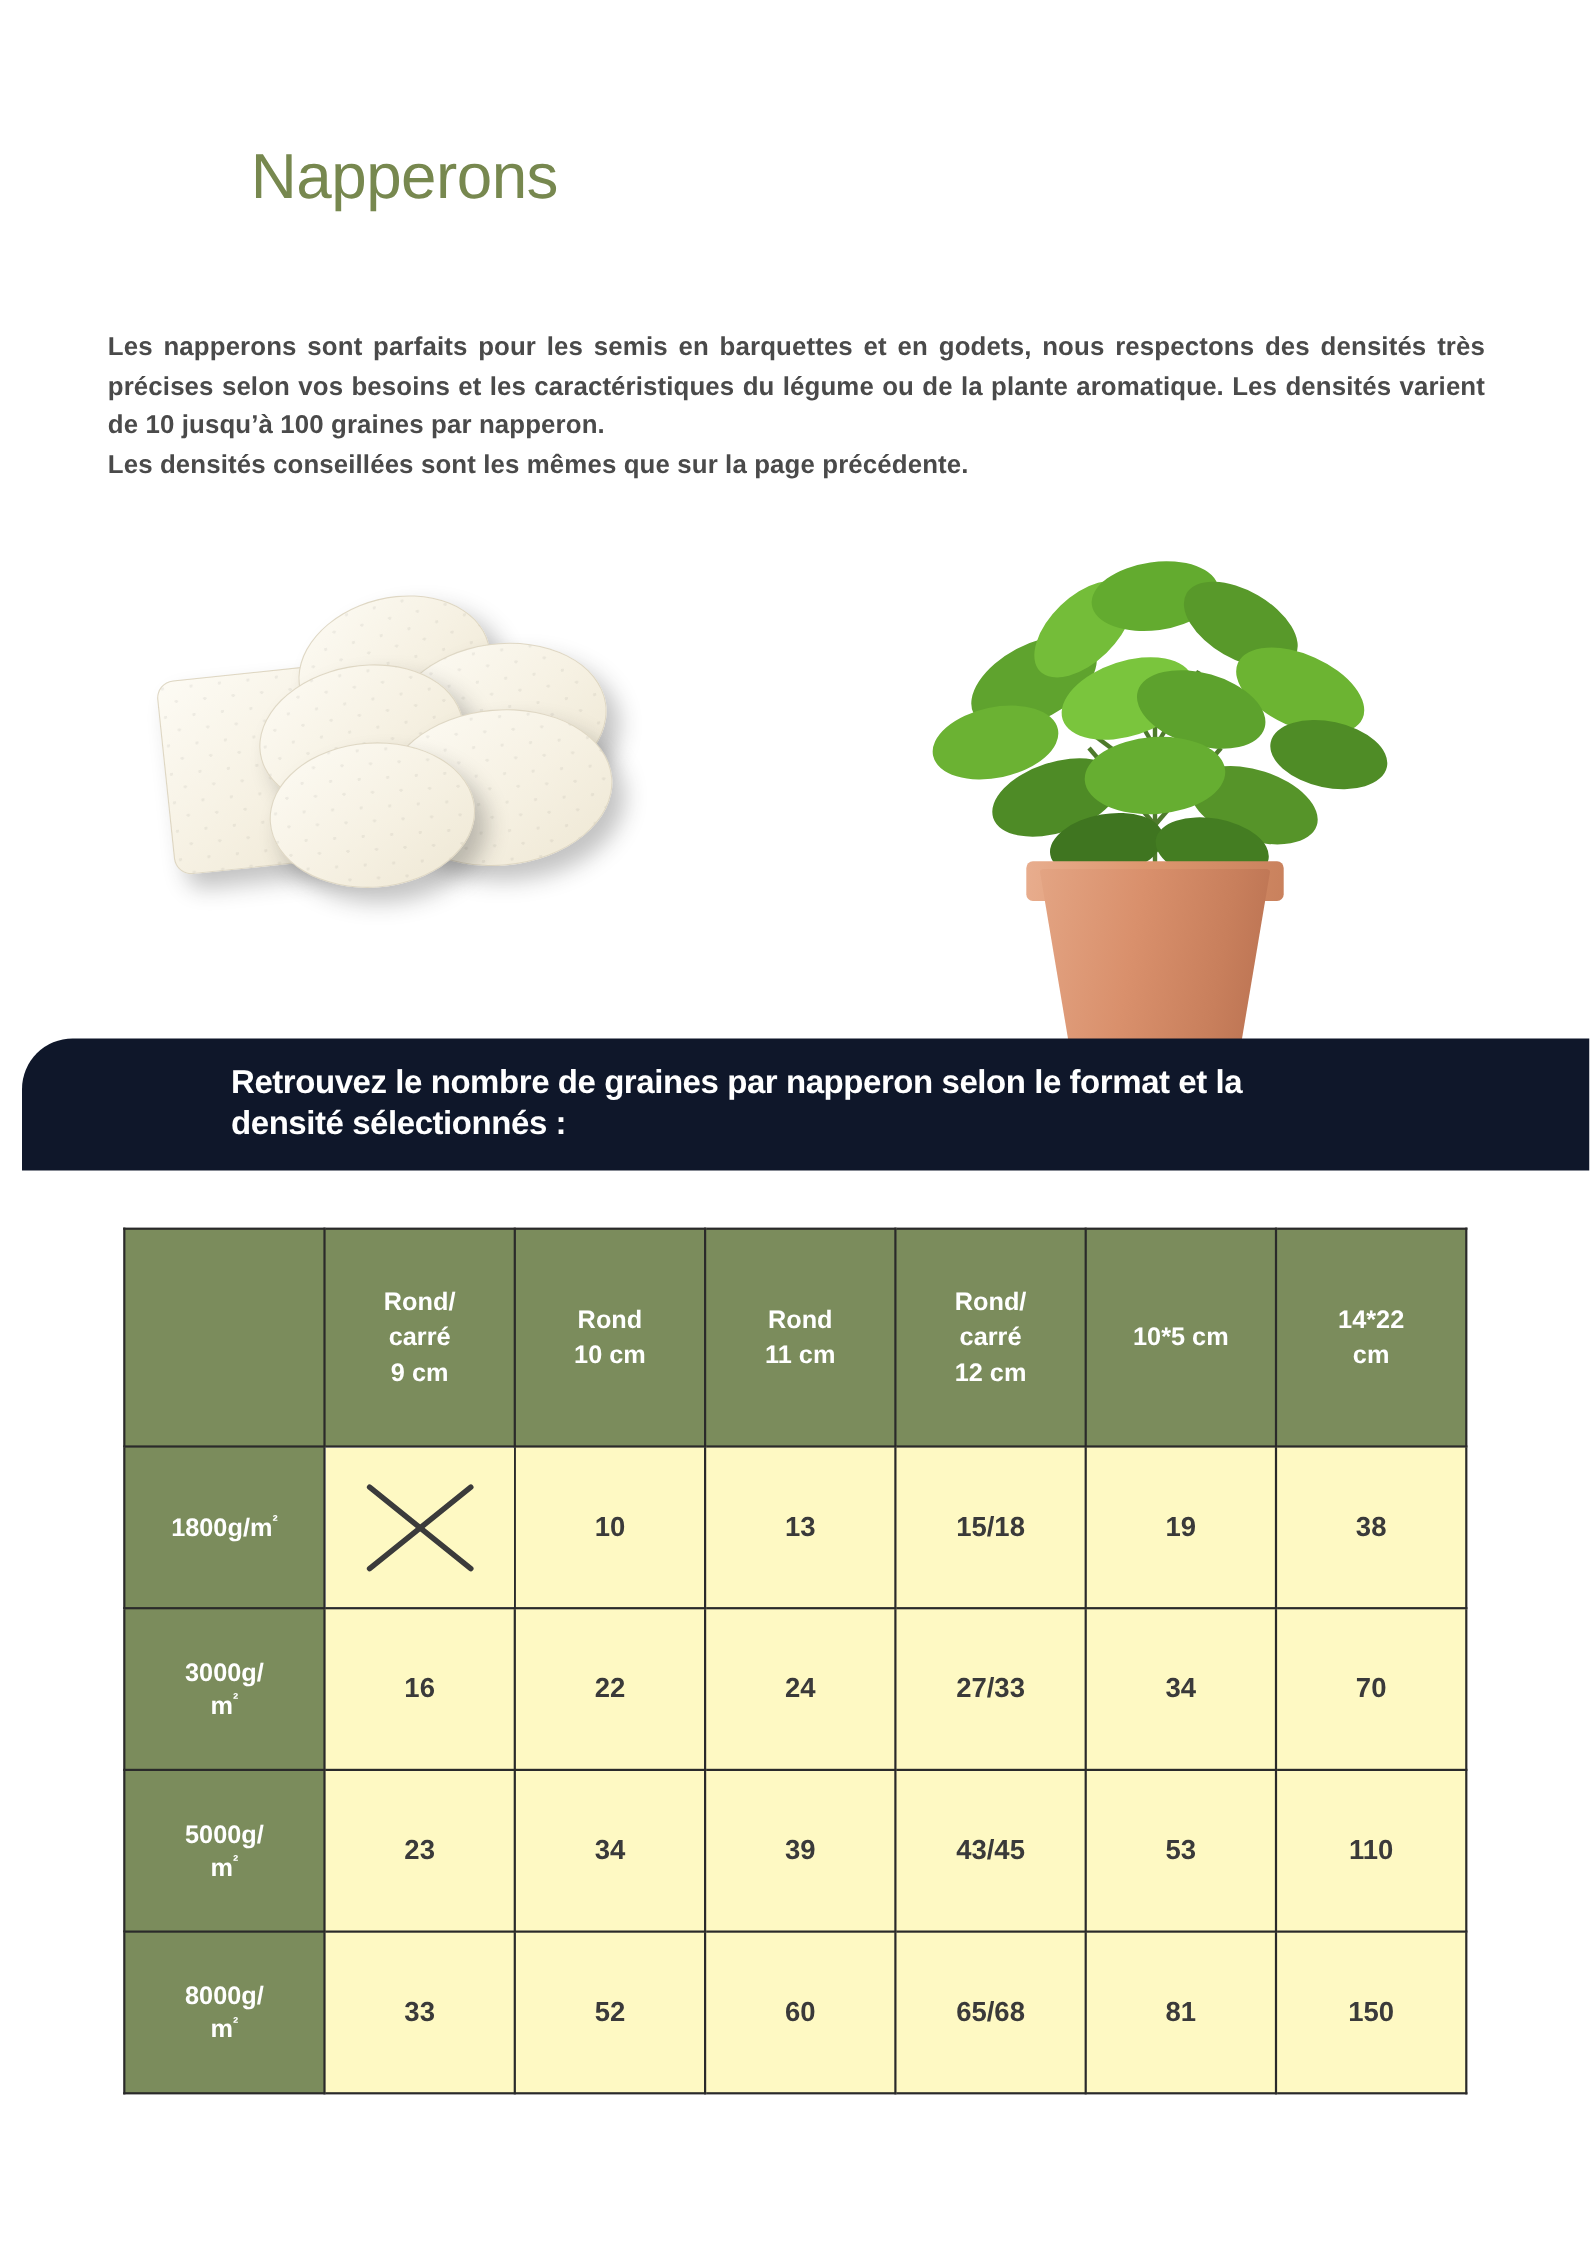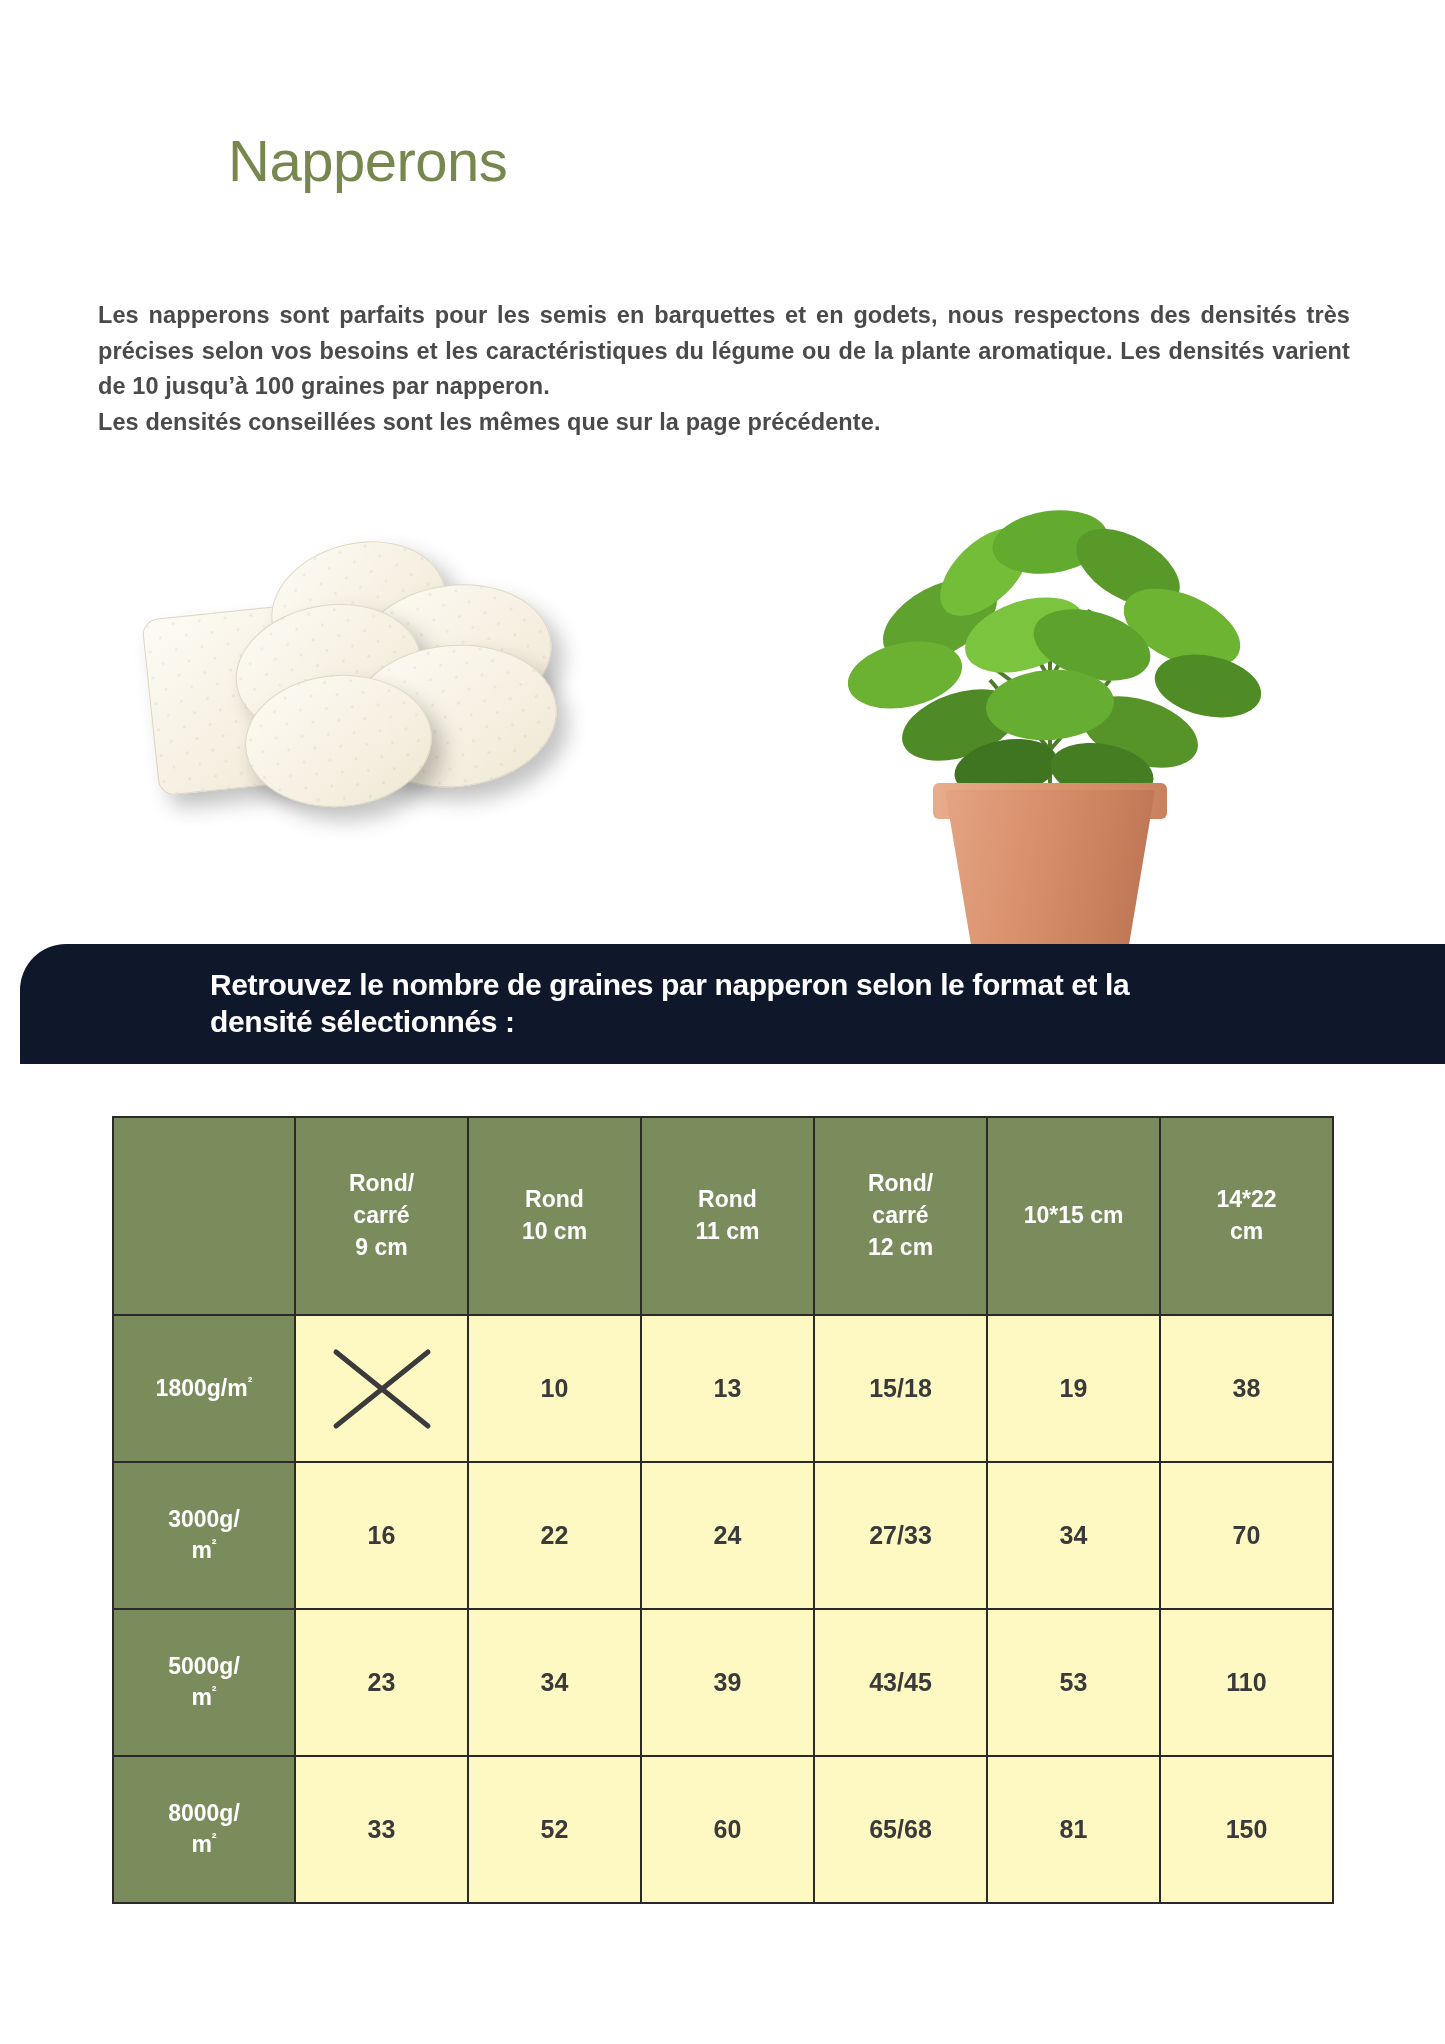--- a/index.html
+++ b/index.html
@@ -288,21 +288,21 @@
         <th>
           <span>Rond</span><br>
           <span>11 cm</span>
         </th>
         <th>
           <span>Rond/</span><br>
           <span>carré</span><br>
           <span>12 cm</span>
         </th>
         <th>
-          <span>10*15 cm</span>
+          <span>10*5 cm</span>
         </th>
         <th>
           <span>14*22</span><br>
           <span>cm</span>
         </th>
       </tr>
     </thead>
     <tbody>
 
       <tr>

